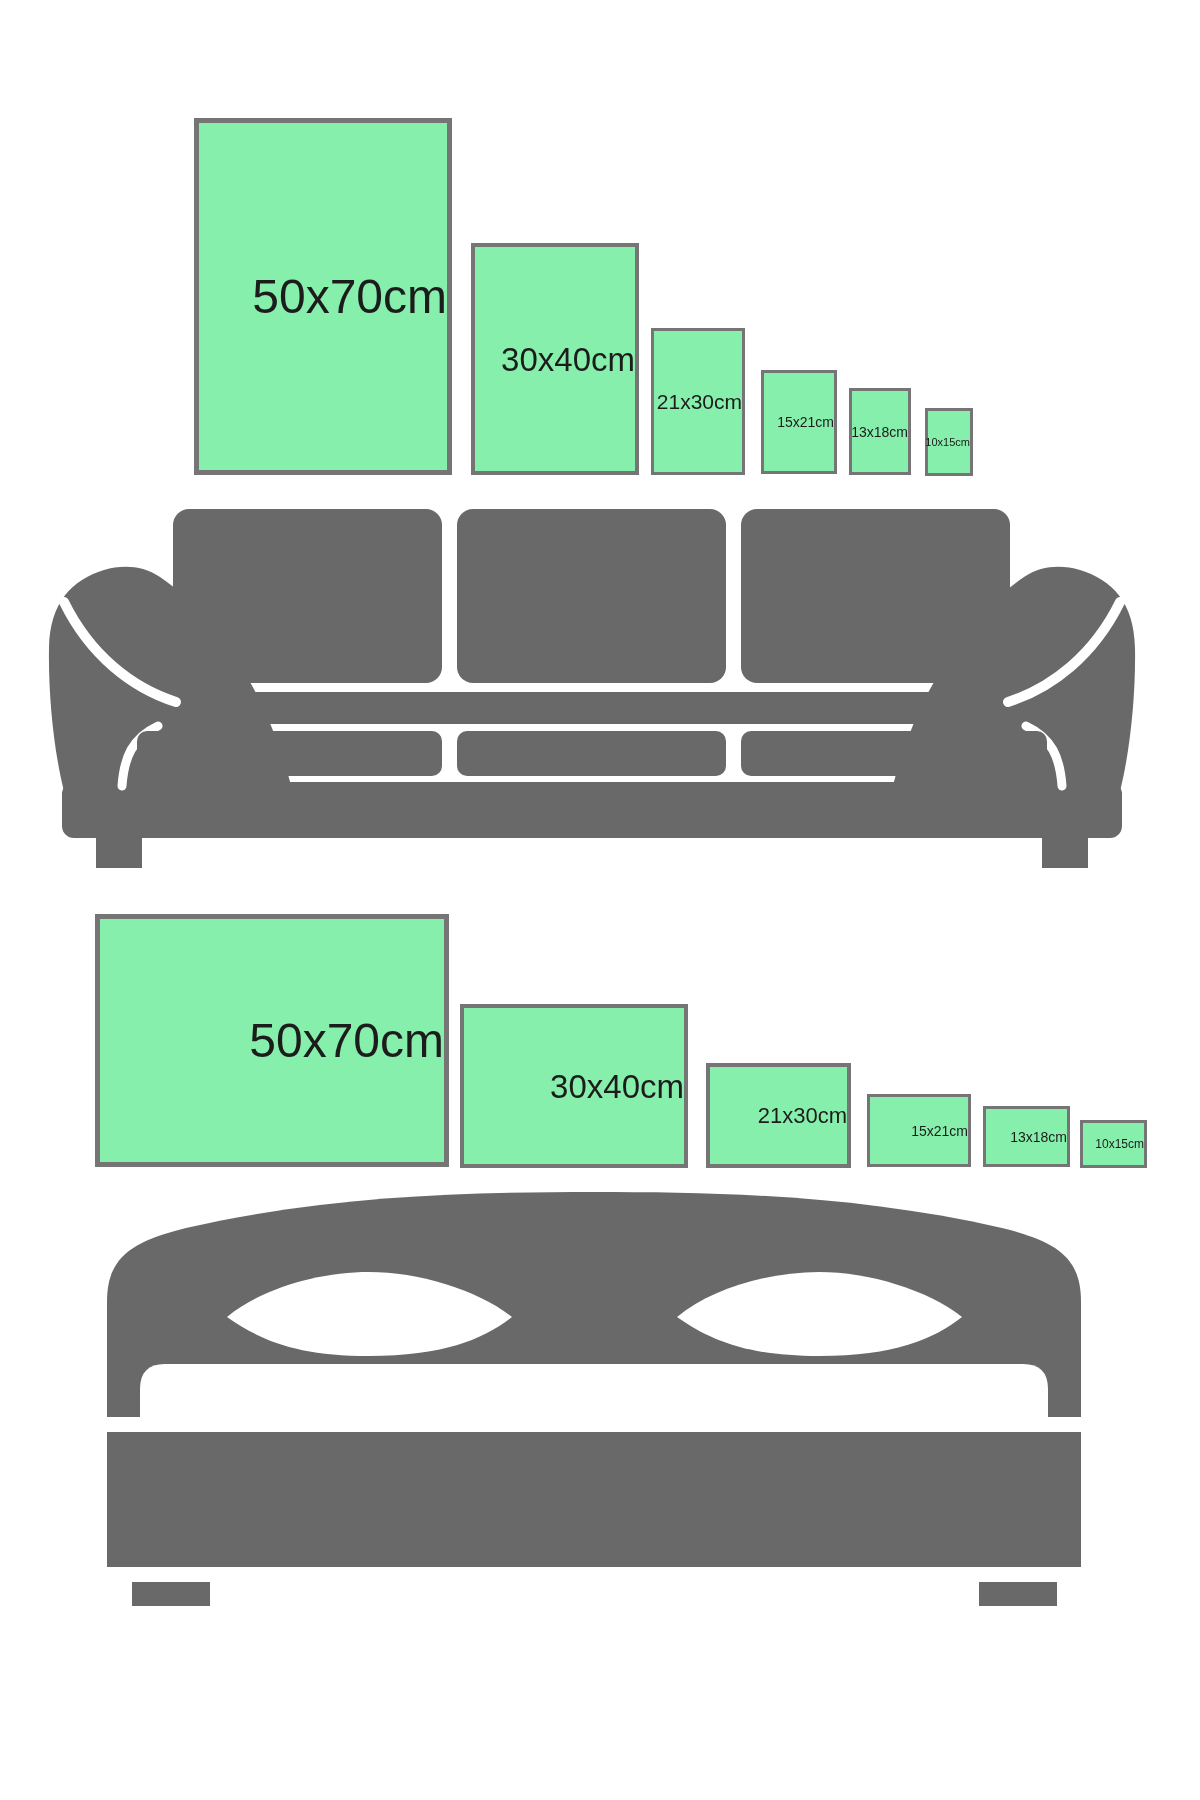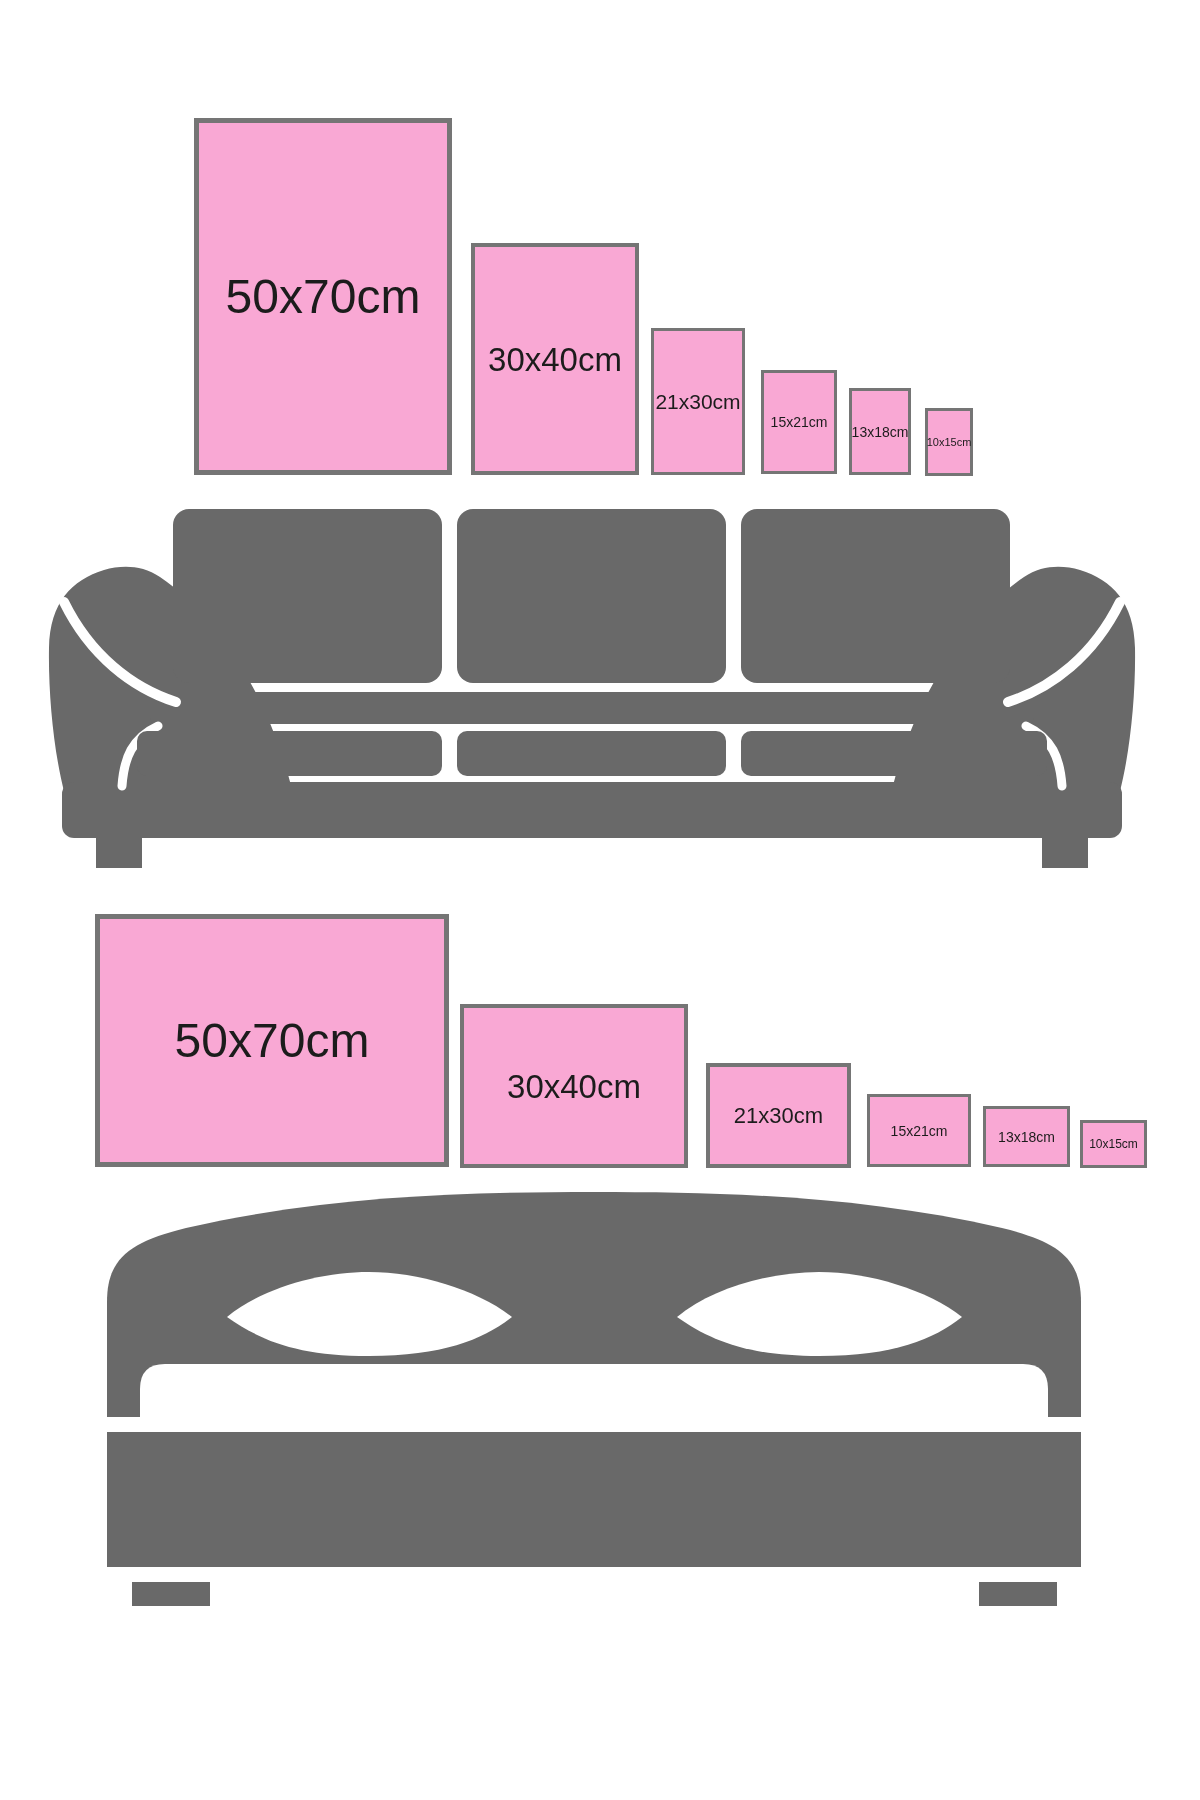--- a/index.html
+++ b/index.html
@@ -19,24 +19,24 @@
   }
   .furn-svg{position:absolute;left:0;top:0;}
   .furn{fill:var(--furniture);stroke:none;}
   .furn-white{fill:#ffffff;stroke:none;}
   .pipe{fill:none;stroke:#ffffff;stroke-width:10;stroke-linecap:round;}
   .pipe-thin{fill:none;stroke:#ffffff;stroke-width:9;stroke-linecap:round;}
 
   .frame{
     position:absolute;
     box-sizing:border-box;
-    background:#f9a8d4;
+    background:#86efac;
     border-style:solid;
     border-color:var(--frameborder);
-    display:flex;align-items:center;justify-content:center;
+    display:flex;align-items:center;justify-content:flex-end;
   }
   .flabel{
     color:var(--labeltext);
     white-space:nowrap;
     line-height:1;
   }
   
   .tf1{left:194px;top:118px;width:258px;height:357px;border-width:5px;}
   .tf1 .flabel{font-size:48px;}
   .tf2{left:471px;top:243px;width:168px;height:232px;border-width:4px;}

